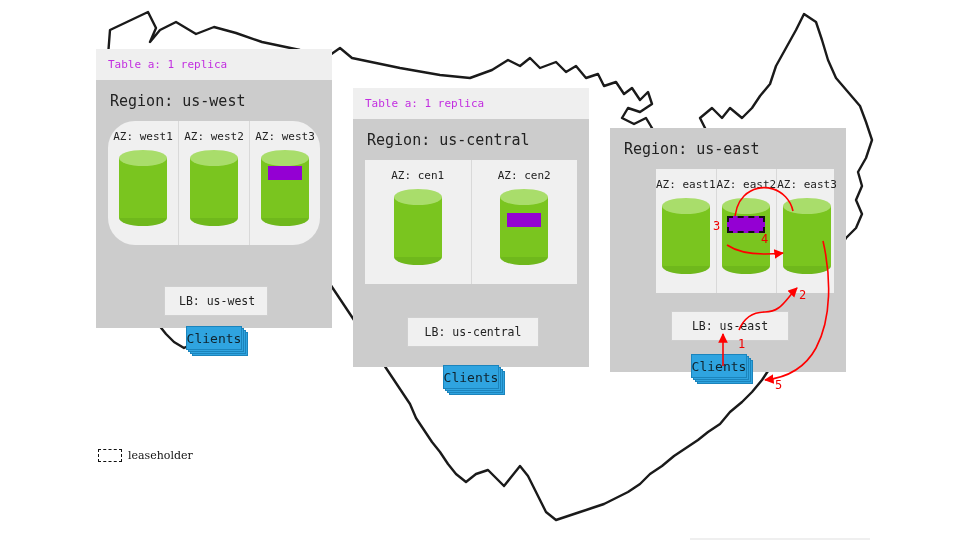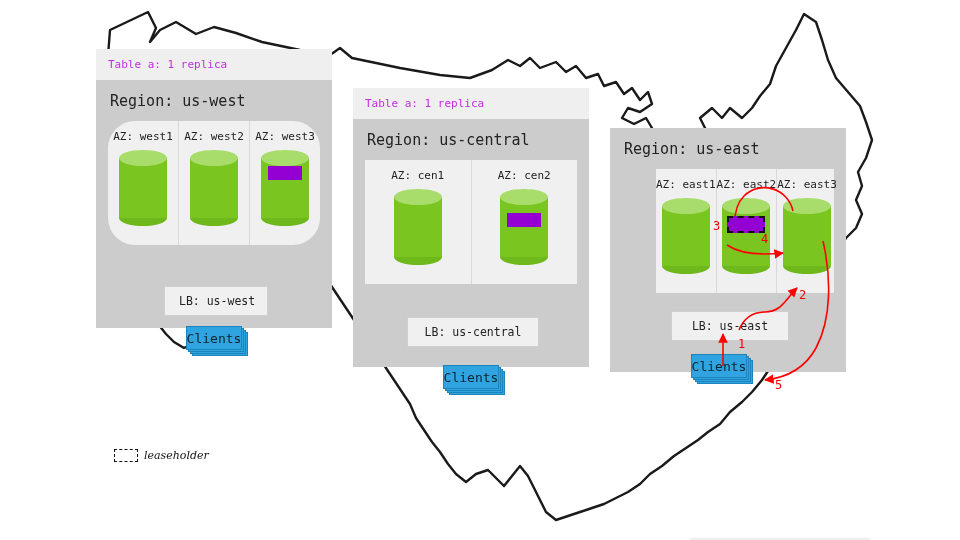--- a/index.html
+++ b/index.html
@@ -280,18 +280,18 @@
 
     <path d="M823,241 C831,276 832,318 816,348 C804,370 784,378 765,380" fill="none" stroke="#ff0000" stroke-width="1.6" marker-end="url(#ah)"></path>
   </svg>
 
   <div class="step-num" style="left:738px;top:337px;">1</div>
   <div class="step-num" style="left:799px;top:288px;">2</div>
   <div class="step-num" style="left:713px;top:219px;">3</div>
   <div class="step-num" style="left:761px;top:232px;">4</div>
   <div class="step-num" style="left:775px;top:378px;">5</div>
 
-  <div class="legend" style="left:114px;top:449px;font-style:italic;">
+  <div class="legend" style="left:98px;top:449px;">
     <div class="swatch"></div>
     <div class="legend-text">leaseholder</div>
   </div>
 
 </div>
 
 </body></html>

